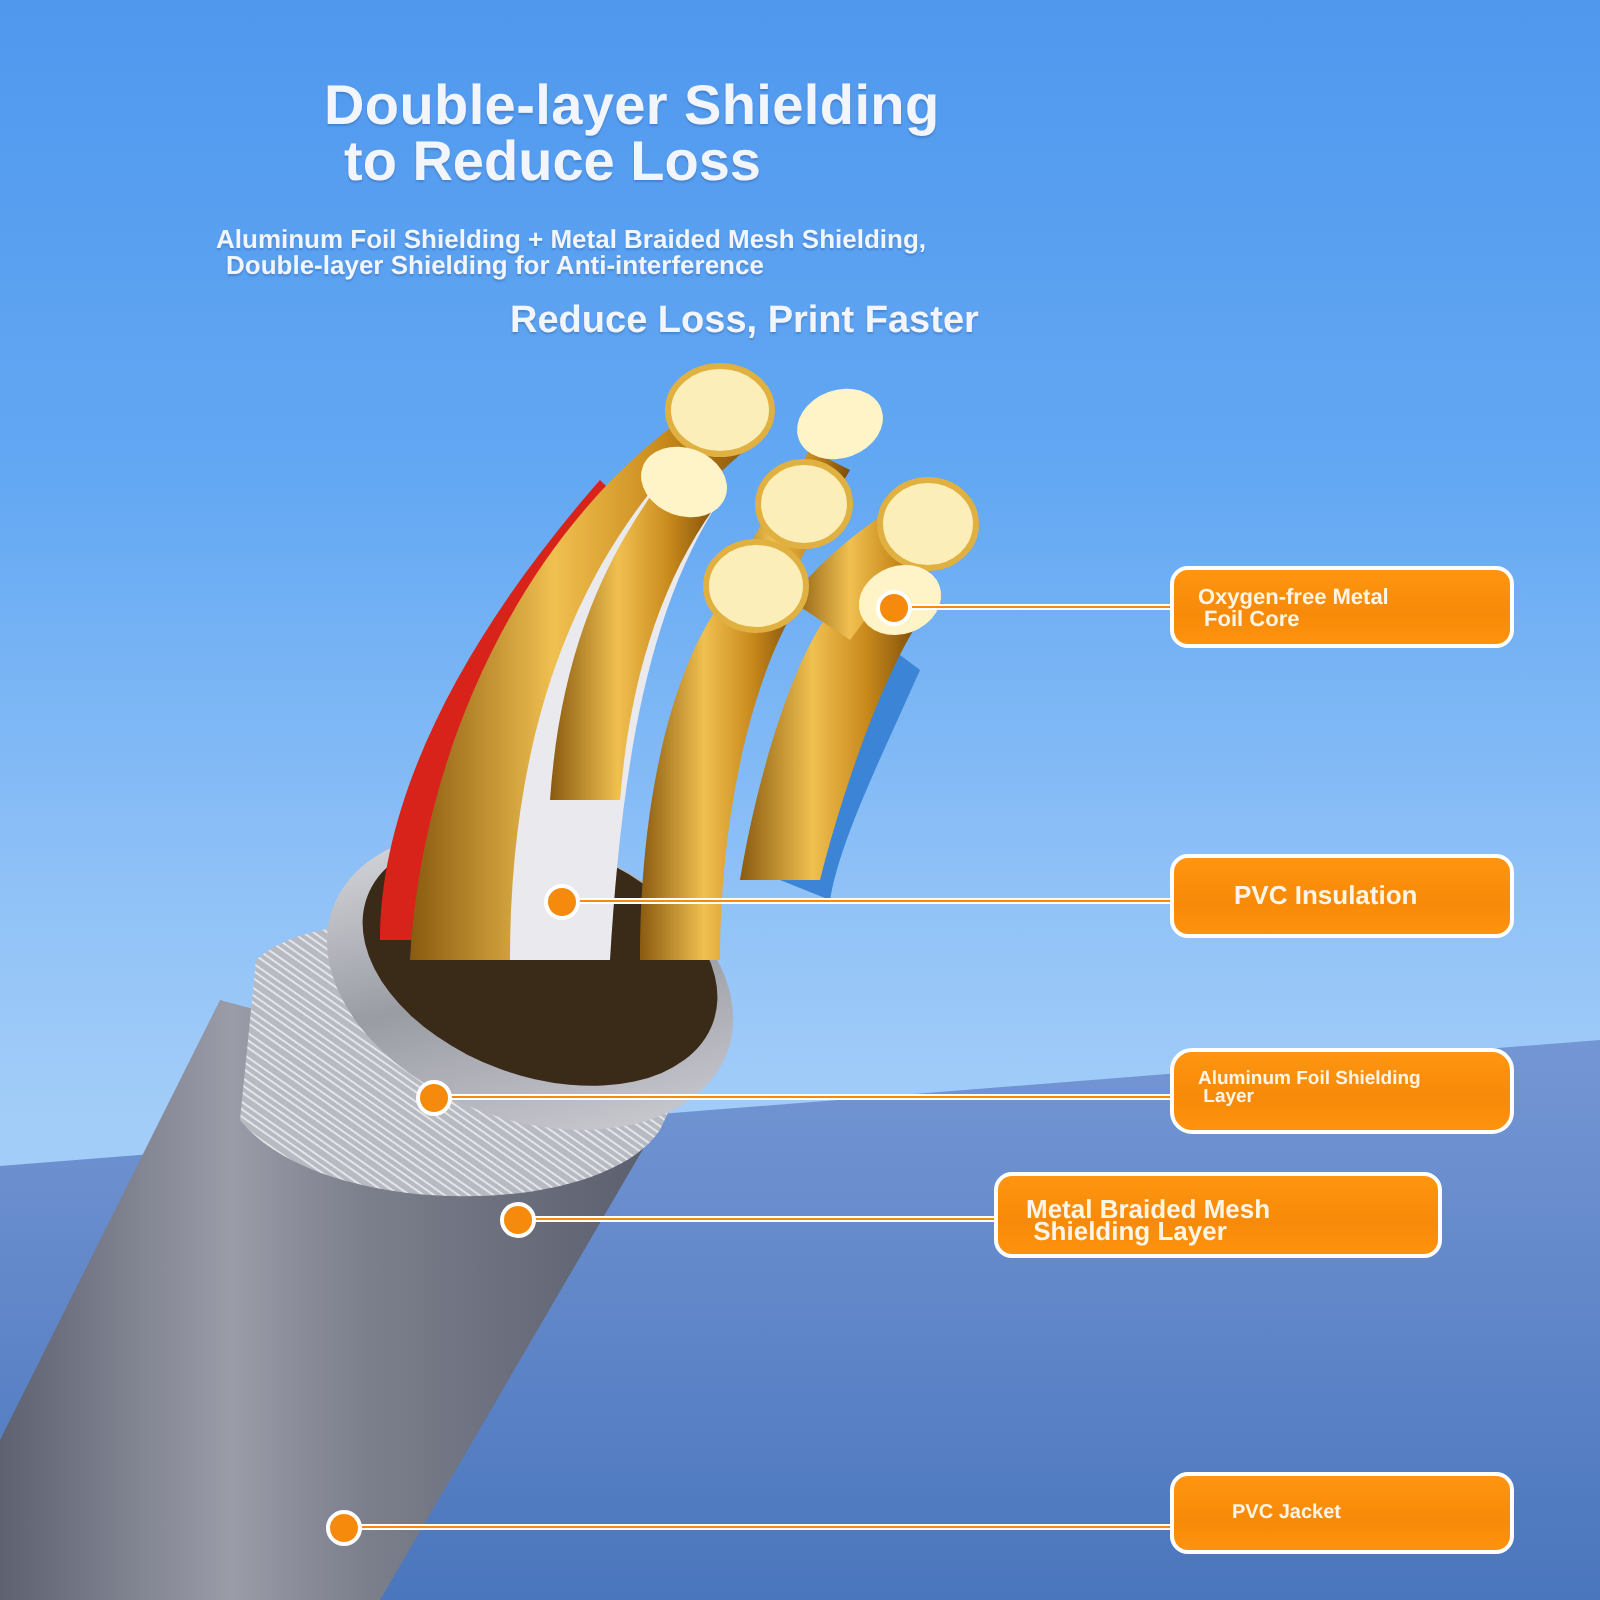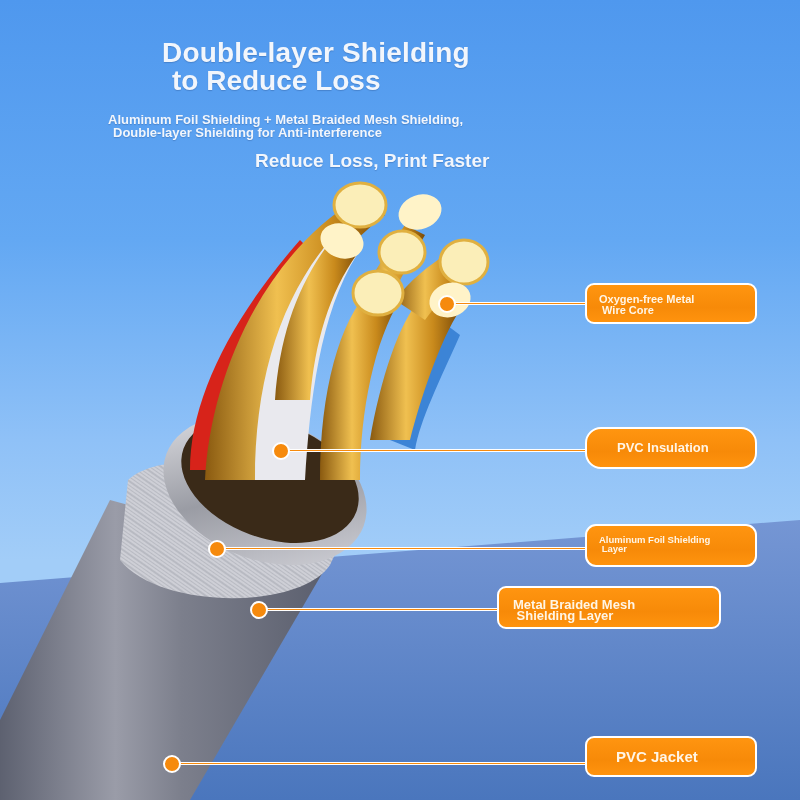--- a/index.html
+++ b/index.html
@@ -101,28 +101,28 @@
 <div class="line" style="left:172px; top:762px; width:415px;"></div>
 
 <div class="marker" style="left:447px; top:304px;"></div>
 <div class="marker" style="left:281px; top:451px;"></div>
 <div class="marker" style="left:217px; top:549px;"></div>
 <div class="marker" style="left:259px; top:610px;"></div>
 <div class="marker" style="left:172px; top:764px;"></div>
 
 <div class="callout" style="left:585px; top:283px; width:172px; height:41px; font-size:11px;">
   <span style="left:12px; top:9px; line-height:11px;">Oxygen-free Metal</span>
-  <span style="left:12px; top:20px; line-height:11px;"> Wire Core</span>
+  <span style="left:12px; top:20px; line-height:11px;"> Foil Core</span>
 </div>
-<div class="callout" style="left:585px; top:427px; width:172px; height:42px; font-size:13px;border-radius:16px;">
+<div class="callout" style="left:585px; top:427px; width:172px; height:42px; font-size:13px;">
   <span style="left:30px; top:12px; line-height:14px;">PVC Insulation</span>
 </div>
 <div class="callout" style="left:585px; top:524px; width:172px; height:43px; font-size:9.5px;border-radius:11px;">
   <span style="left:12px; top:9px; line-height:10px;">Aluminum Foil Shielding</span>
   <span style="left:12px; top:18px; line-height:10px;"> Layer</span>
 </div>
 <div class="callout" style="left:497px; top:586px; width:224px; height:43px; font-size:13px;">
   <span style="left:14px; top:11px; line-height:12px;">Metal Braided Mesh</span>
   <span style="left:14px; top:22px; line-height:12px;"> Shielding Layer</span>
 </div>
-<div class="callout" style="left:585px; top:736px; width:172px; height:41px; font-size:15px;">
+<div class="callout" style="left:585px; top:736px; width:172px; height:41px; font-size:10px;">
   <span style="left:29px; top:10px; line-height:17px;">PVC Jacket</span>
 </div>
 
 </body></html>

